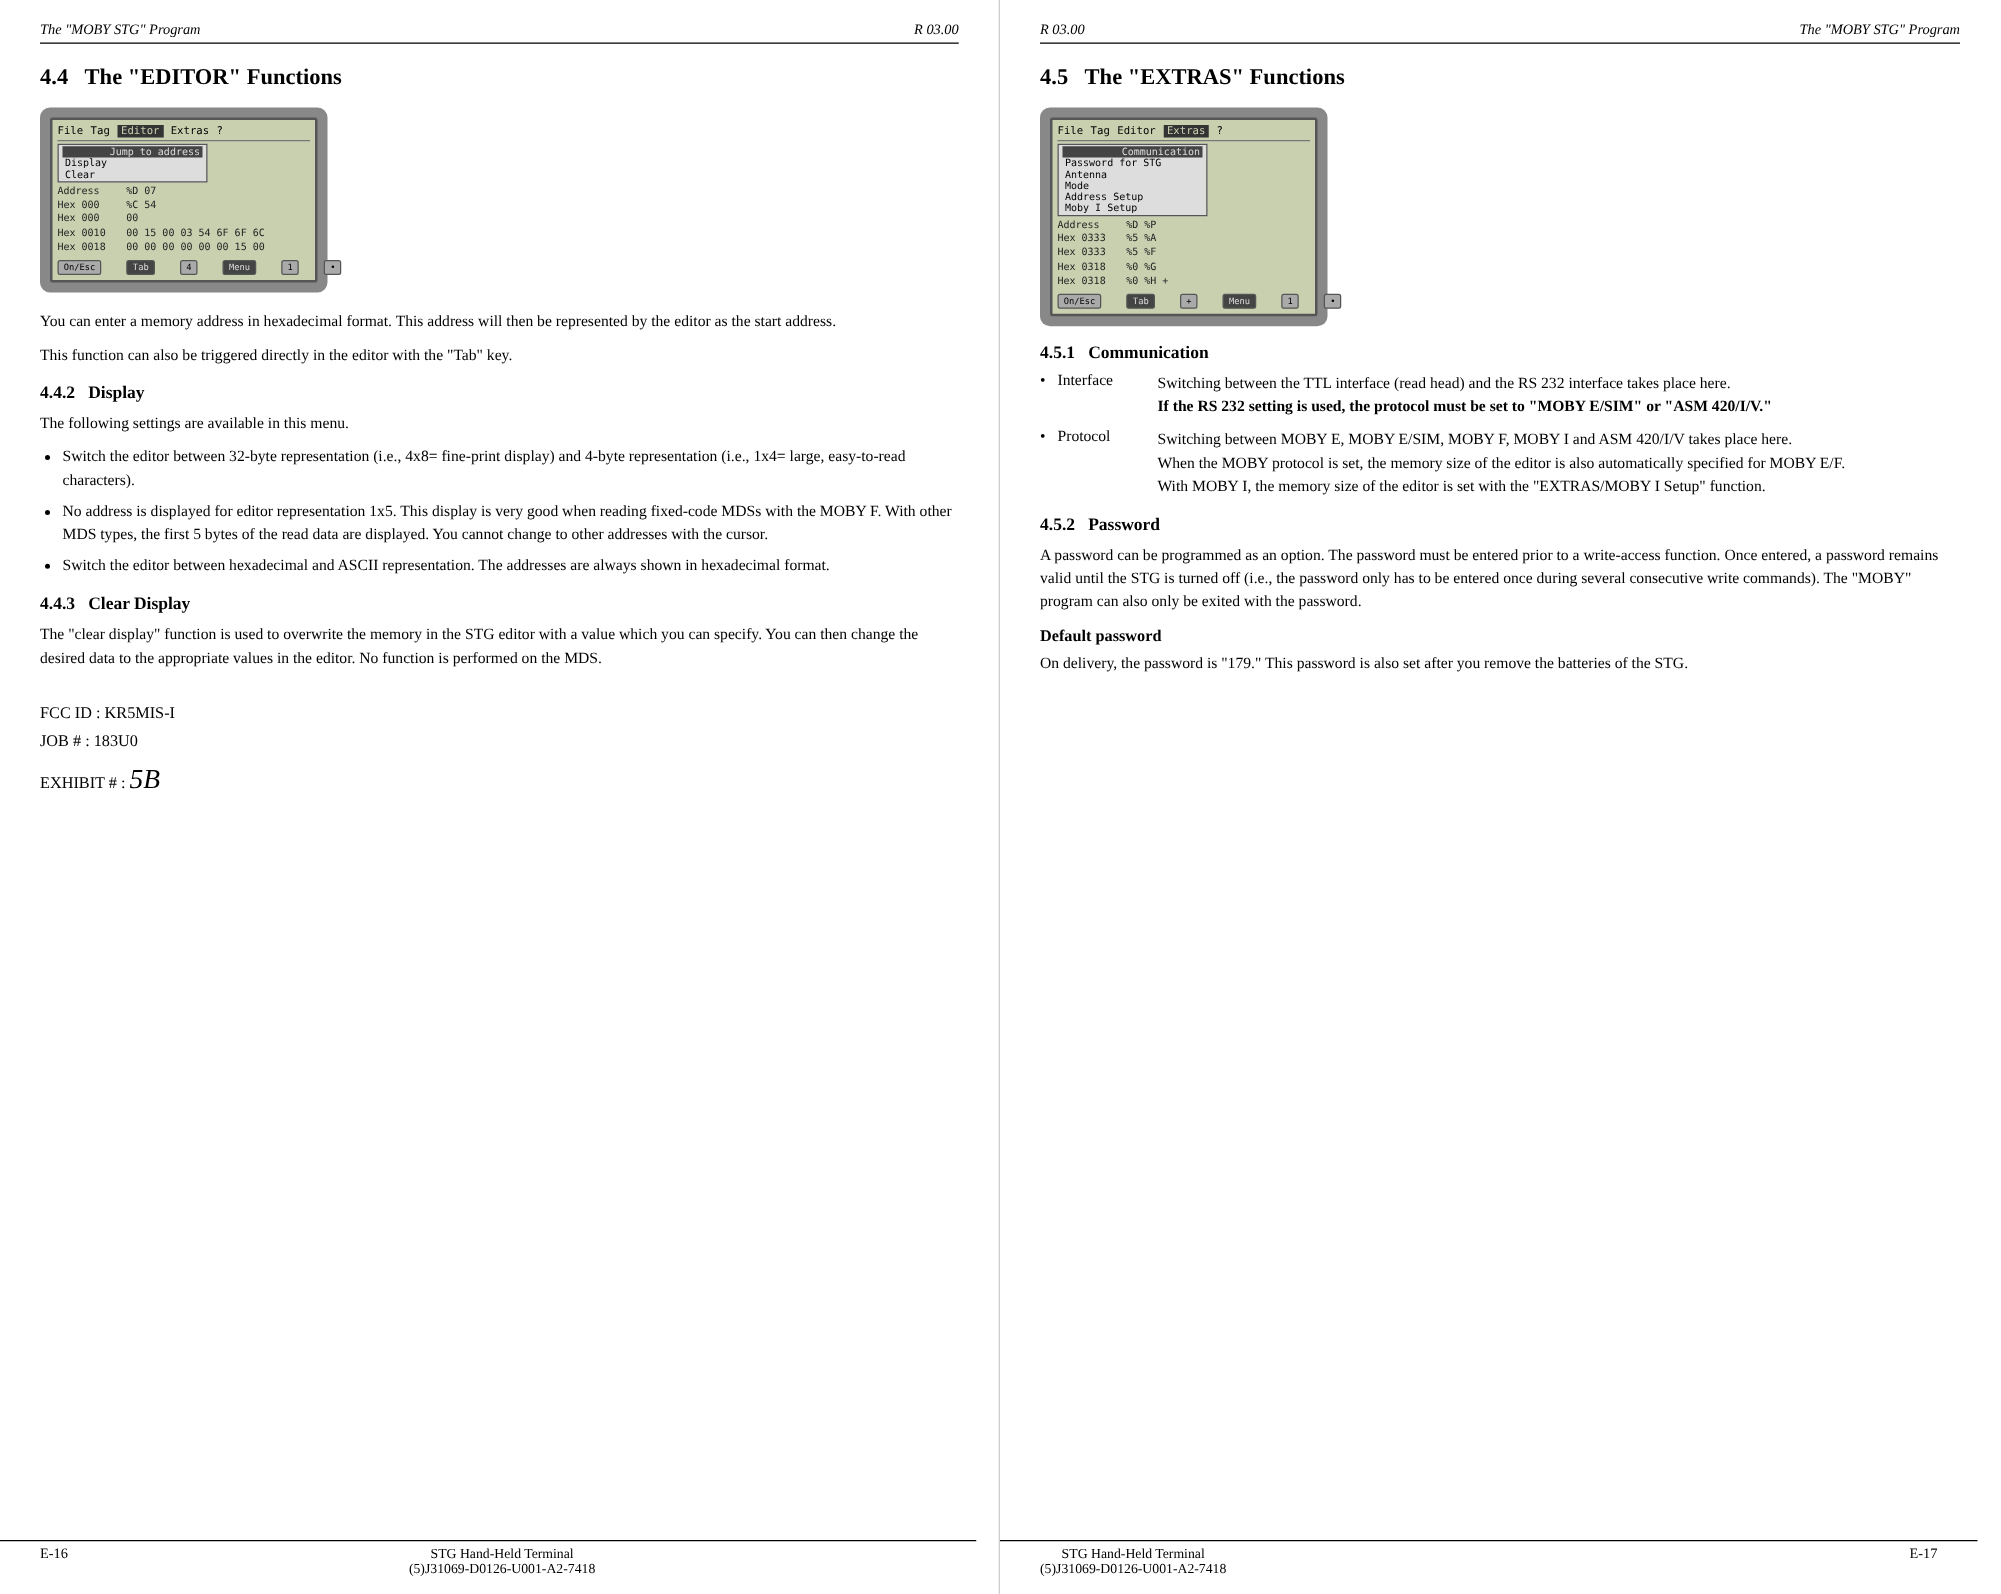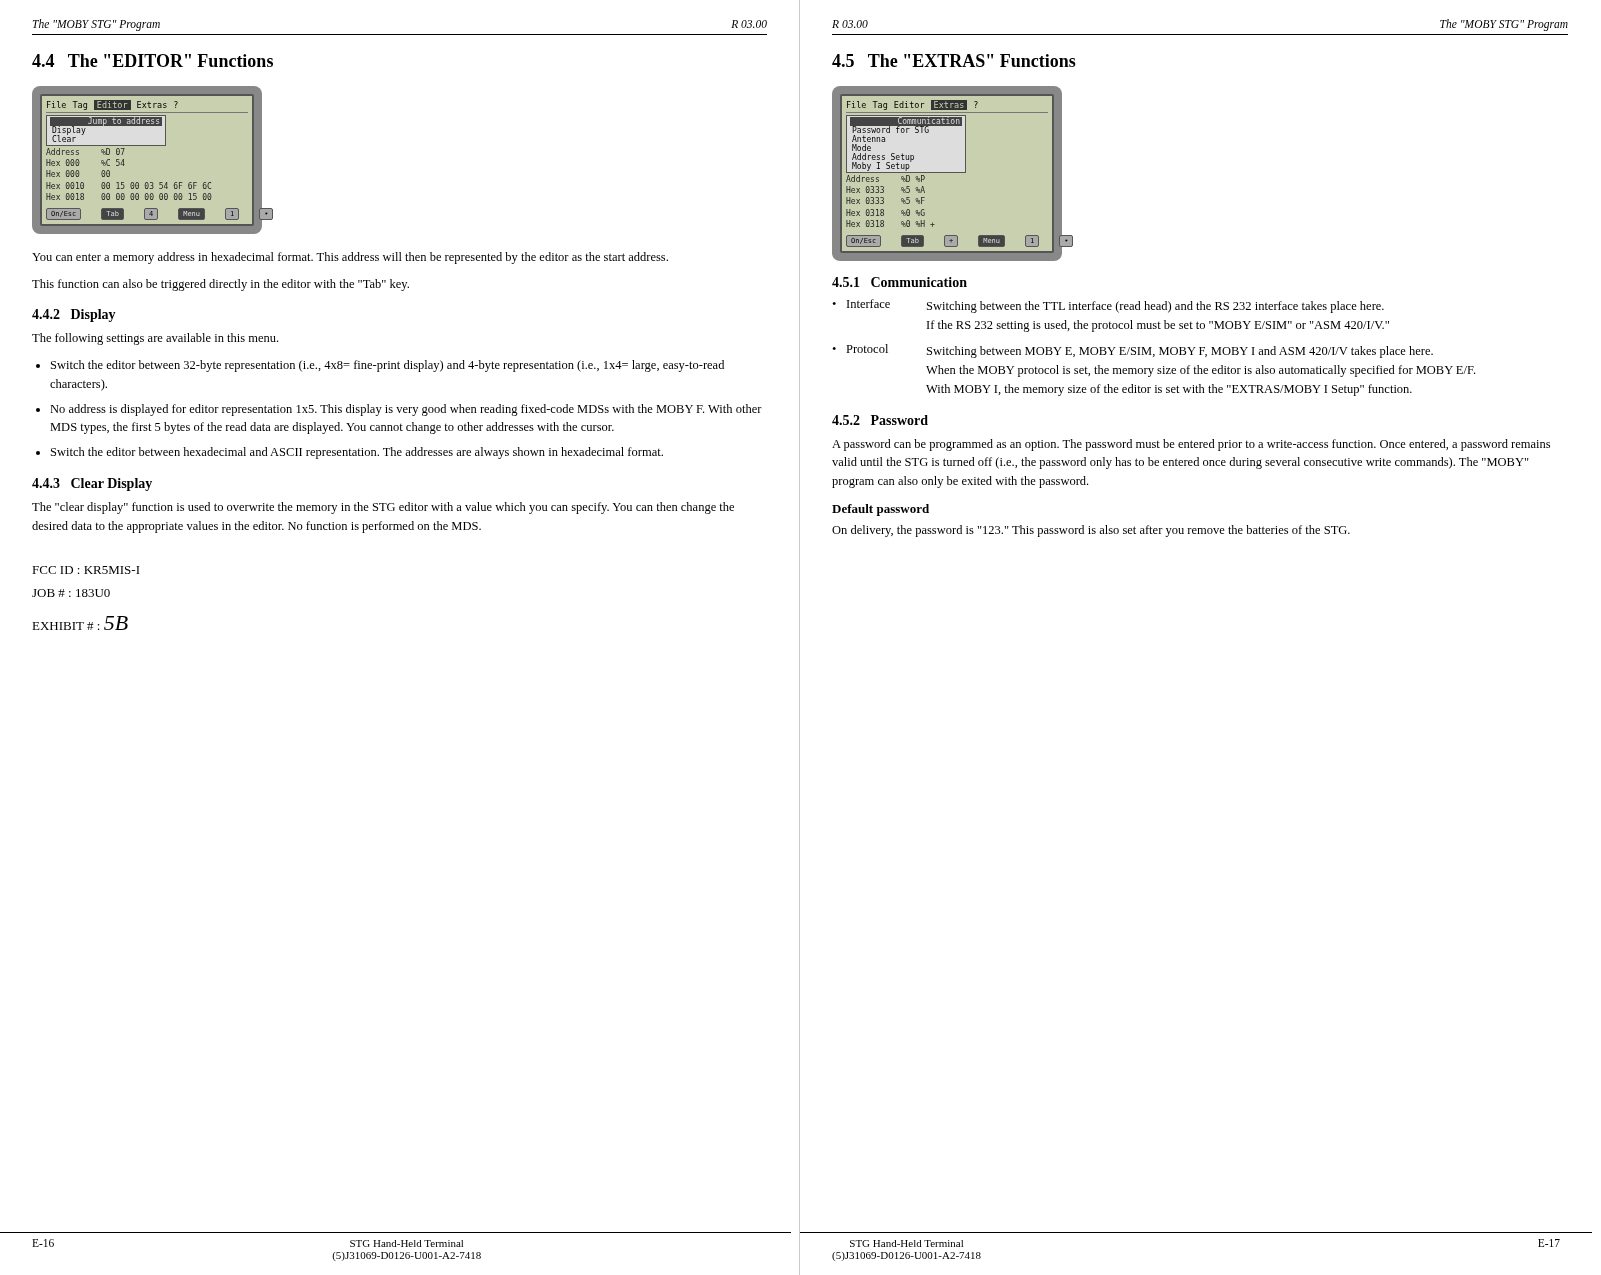--- a/index.html
+++ b/index.html
@@ -144,21 +144,21 @@
       font-size: 7px;
       padding: 1px 4px;
     }
     .screen-btn.active {
       background: #444;
       color: #ddd;
     }
     .page-footer {
       position: absolute;
       bottom: 14px;
-      left: 0; right: 8px;
+      left: 0; right: 18px;
       display: flex;
       justify-content: space-between;
       padding: 0 32px;
       font-size: 11.5px;
       border-top: 1px solid #000;
       padding-top: 4px;
     }
     .footer-center {
       text-align: center;
       font-size: 11px;
@@ -183,21 +183,21 @@
     .two-col-label {
       min-width: 80px;
       font-size: 12.5px;
       vertical-align: top;
     }
     .two-col-content {
       font-size: 12.5px;
       line-height: 1.5;
     }
     .two-col-content strong {
-      font-weight: normal;
+      font-weight: bold;
     }
     .subheading-bold {
       font-weight: bold;
       font-size: 13px;
       margin-top: 10px;
       margin-bottom: 4px;
     }
   </style>
 </head>
 <body>
@@ -394,21 +394,21 @@
     </div>
 
     <div class="subsection-title">
       <span>4.5.2&nbsp;&nbsp;&nbsp;Password</span>
     </div>
     <p class="body-text">
       A password can be programmed as an option. The password must be entered prior to a write-access function. Once entered, a password remains valid until the STG is turned off (i.e., the password only has to be entered once during several consecutive write commands). The "MOBY" program can also only be exited with the password.
     </p>
     <div class="subheading-bold">Default password</div>
     <p class="body-text">
-      On delivery, the password is "123." This password is also set after you remove the batteries of the STG.
+      On delivery, the password is "179." This password is also set after you remove the batteries of the STG.
     </p>
 
     <div class="page-footer">
       <div class="footer-center">
         <div>STG Hand-Held Terminal</div>
         <div>(5)J31069-D0126-U001-A2-7418</div>
       </div>
       <span>E-17</span>
     </div>
   </div>

